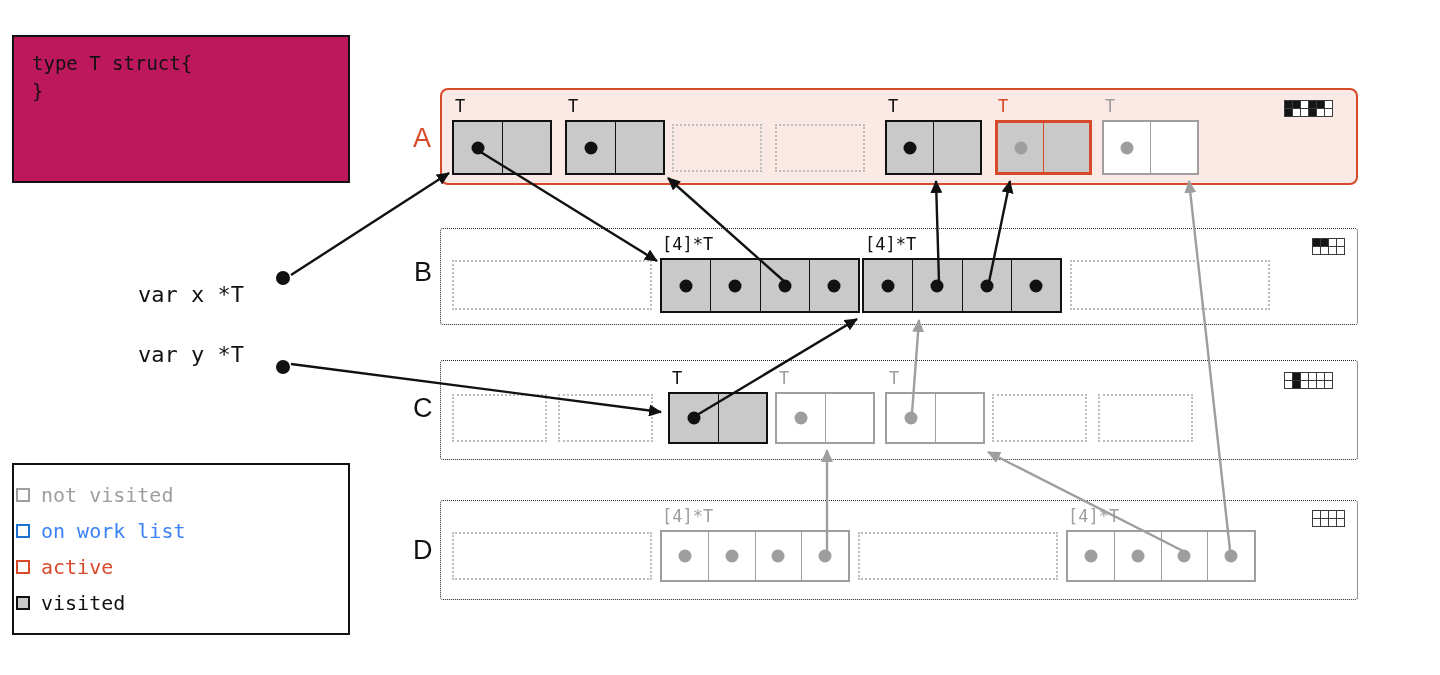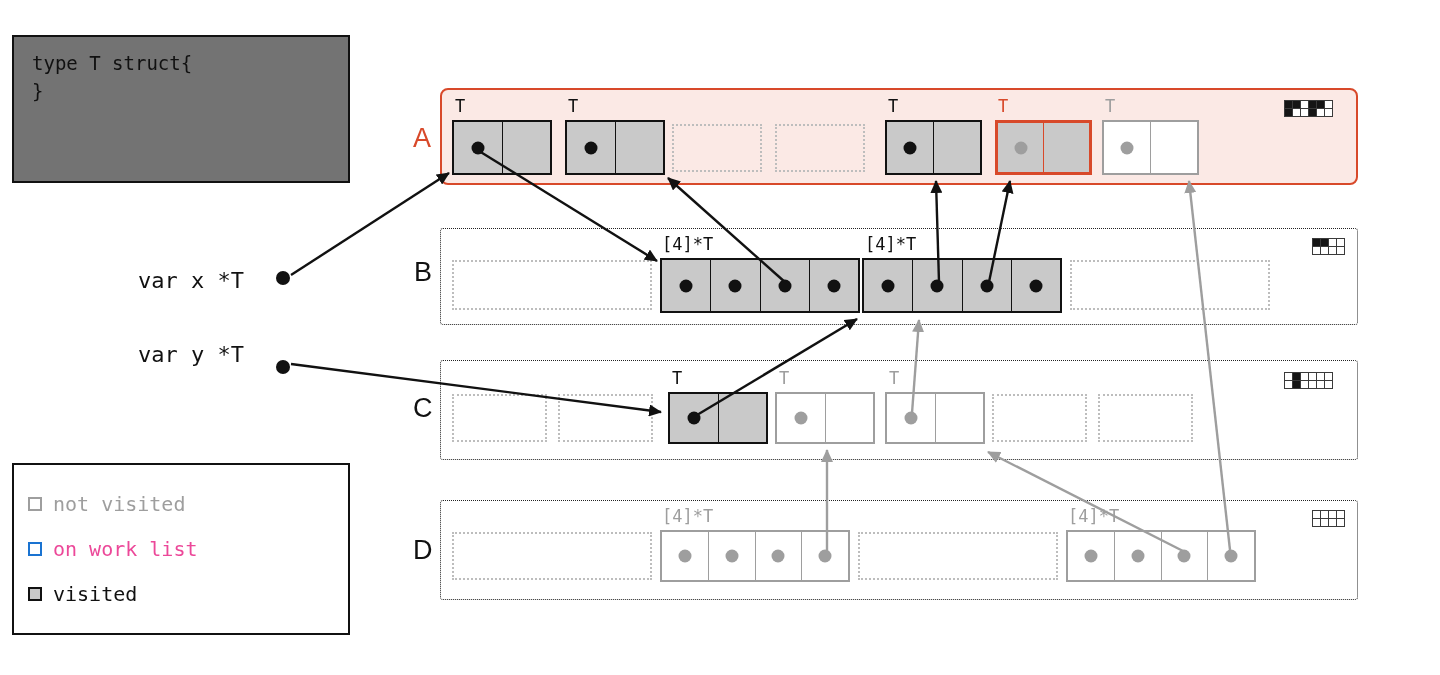--- a/index.html
+++ b/index.html
@@ -1,26 +1,26 @@
 <!DOCTYPE html>
 <html style="--ink: #111111; --red: #d8492a; --pink: #fbe9e5; --blue: #1a73d1; --gray: #9e9e9e; --visited-fill: #c9c9c9; --slot-border: #bdbdbd;"><head>
 <meta charset="utf-8">
 <style>
   html,body{margin:0;padding:0;background:#ffffff;}
   .canvas{position:relative;width:1440px;height:675px;background:#ffffff;overflow:hidden;
           font-family:"DejaVu Sans Mono",monospace;color:var(--ink);}
 
   
   .code-box{position:absolute;left:12px;top:35px;width:338px;height:148px;border:2.5px solid var(--ink);
-            background:#737373;box-sizing:border-box;padding:12px 0 0 18px;}
+            background:#be185d;box-sizing:border-box;padding:12px 0 0 18px;}
   .code-line{font-size:19px;line-height:28px;white-space:pre;}
 
   .legend{position:absolute;left:12px;top:463px;width:338px;height:172px;border:2.5px solid var(--ink);
           background:#fff;box-sizing:border-box;display:flex;flex-direction:column;
-          justify-content:space-evenly;padding:6px 0 6px 14px;}
+          justify-content:space-evenly;padding:6px 0 6px 2px;}
   .legend-item{display:flex;align-items:center;gap:11px;font-size:20px;}
   .legend-swatch{width:14px;height:14px;box-sizing:border-box;border:2.5px solid #000;background:#fff;flex:0 0 auto;}
 
   
   .var-label{position:absolute;font-size:22px;color:var(--ink);white-space:pre;}
   .ptr-dot{position:absolute;width:14px;height:14px;border-radius:50%;background:var(--ink);z-index:6;}
 
   
   .row{position:absolute;box-sizing:border-box;background:#fff;border-radius:3px;}
   .row.span-a{background:var(--pink);border:2.5px solid var(--red);border-radius:8px;}
@@ -65,33 +65,37 @@
 </head>
 <body>
 
 <div class="canvas">
 
   <div class="code-box">
     <div class="code-line">type T struct{</div>
     <div class="code-line">}</div>
   </div>
 
-  <div class="var-label" style="left:138px;top:268px">var x *T</div>
+  <div class="var-label" style="left:138px;top:282px">var x *T</div>
   <span class="ptr-dot" style="left:276px;top:271px"></span>
   <div class="var-label" style="left:138px;top:342px">var y *T</div>
   <span class="ptr-dot" style="left:276px;top:360px"></span>
 
   <div class="legend">
     <div class="legend-item" style="color: rgb(158, 158, 158);">
       <span class="legend-swatch" style="border-color: rgb(158, 158, 158); background: rgb(255, 255, 255);"></span>
       <span>not visited</span>
     </div>
-    <div class="legend-item" style="color: #ec4899;">
+    <div class="legend-item" style="color: #3b82f6;">
       <span class="legend-swatch" style="border-color: rgb(26, 115, 209); background: rgb(255, 255, 255);"></span>
       <span>on work list</span>
+    </div>
+    <div class="legend-item" style="color: rgb(216, 73, 42);">
+      <span class="legend-swatch" style="border-color: rgb(216, 73, 42); background: rgb(255, 255, 255);"></span>
+      <span>active</span>
     </div>
     <div class="legend-item" style="color: rgb(17, 17, 17);">
       <span class="legend-swatch" style="border-color: rgb(17, 17, 17); background: rgb(201, 201, 201);"></span>
       <span>visited</span>
     </div>
   </div>
 
   <div class="row-label red" style="left:413px;top:123px">A</div>
   <div class="row span-a" style="left:440px;top:88px;width:918px;height:97px"></div>
 

